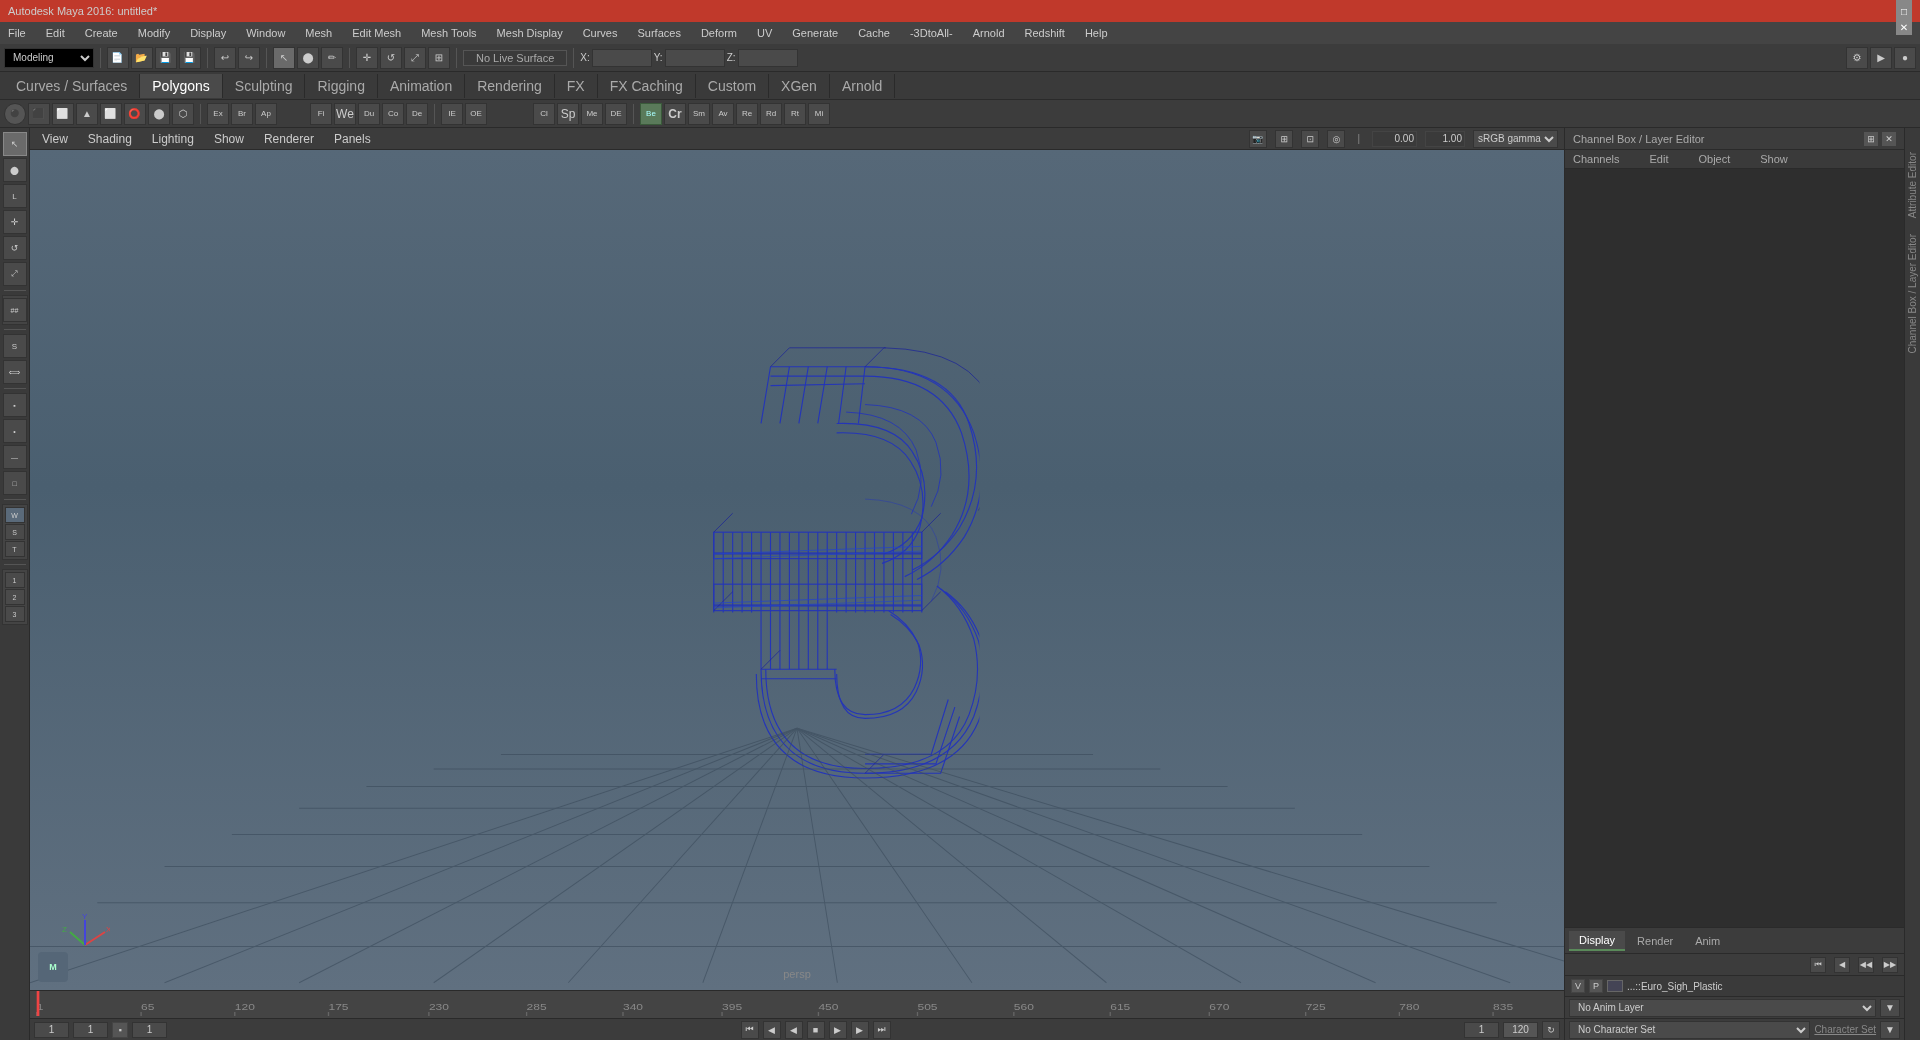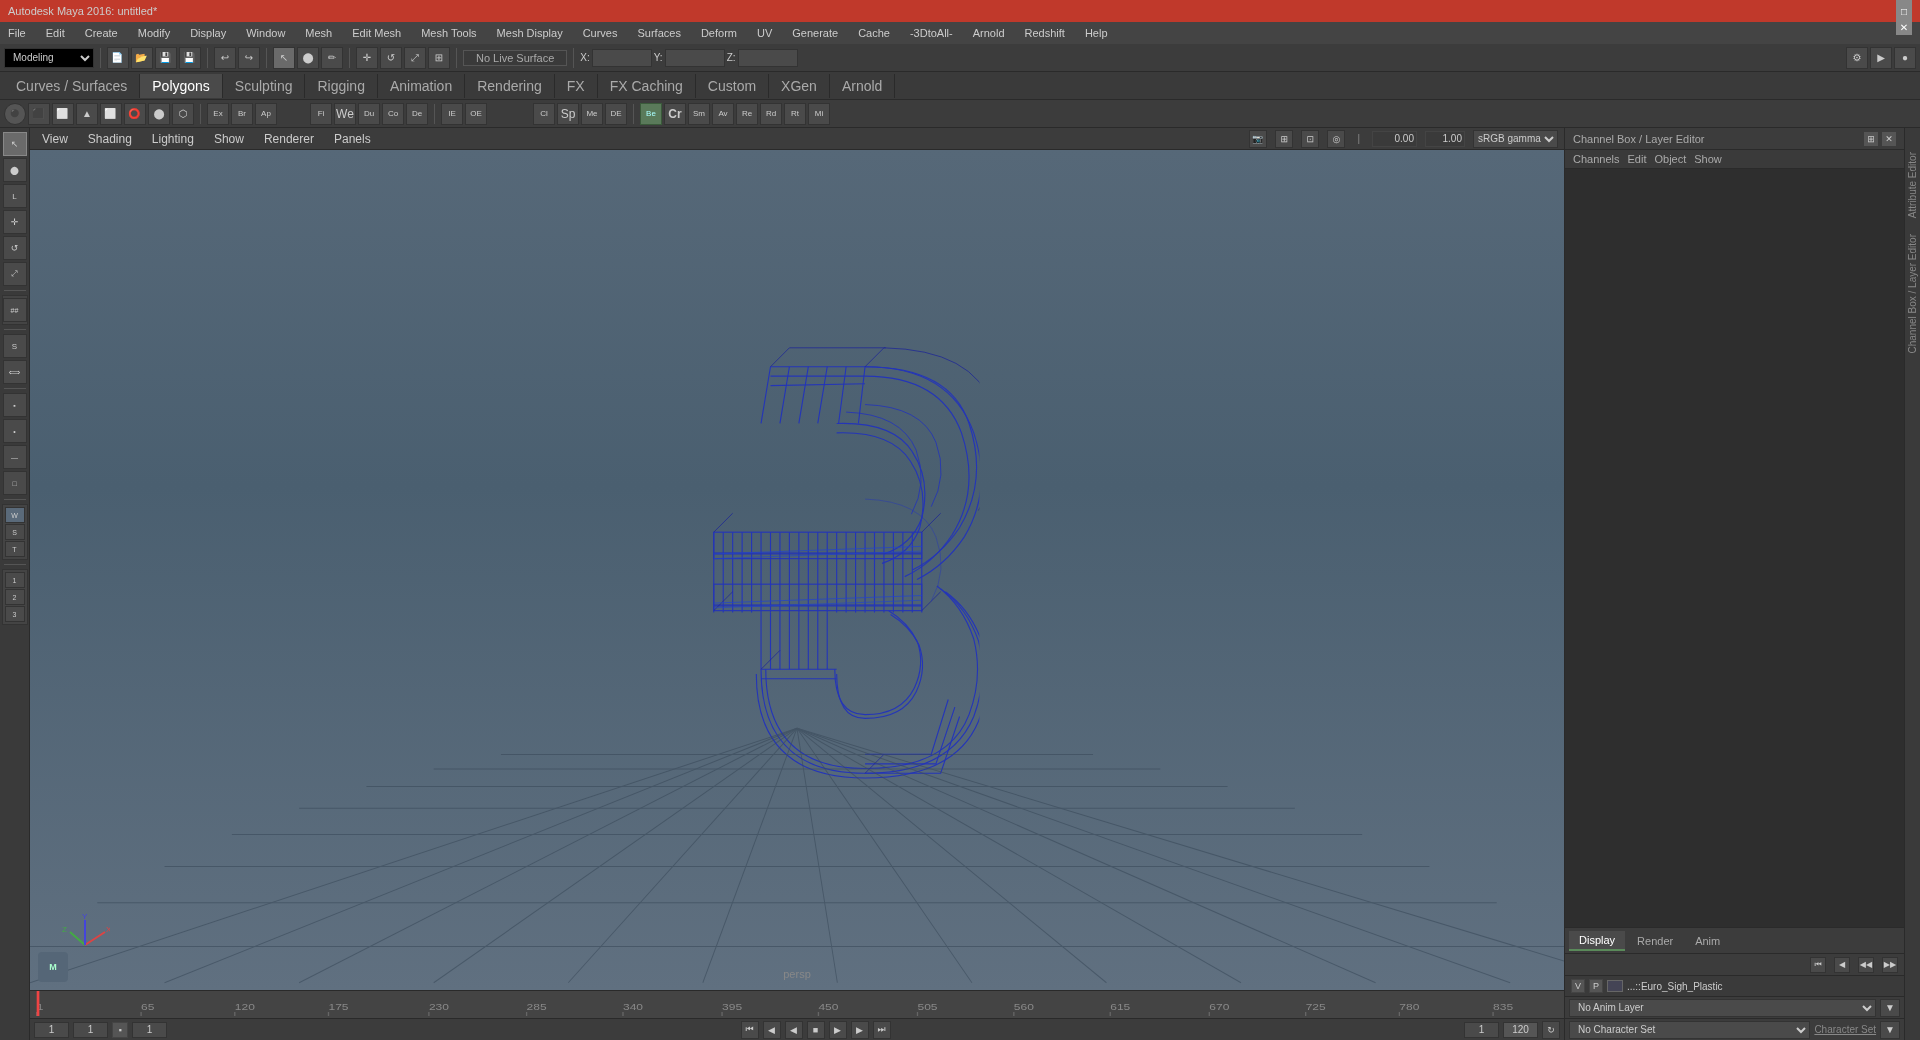--- a/index.html
+++ b/index.html
@@ -469,21 +469,21 @@
   <div id="right-panel" style="width:340px;background:#3a3a3a;display:flex;flex-direction:column;border-left:1px solid #2a2a2a;height:100%;">
 
     <div style="height:22px;background:#3c3c3c;display:flex;align-items:center;justify-content:space-between;padding:0 8px;border-bottom:1px solid #2a2a2a;">
       <span style="font-size:11px;color:#aaa;">Channel Box / Layer Editor</span>
       <div style="display:flex;gap:4px;">
         <button style="width:14px;height:14px;background:#555;border:none;color:#ccc;font-size:9px;cursor:pointer;">⊞</button>
         <button style="width:14px;height:14px;background:#555;border:none;color:#ccc;font-size:9px;cursor:pointer;">✕</button>
       </div>
     </div>
 
-    <div style="display:flex;gap:8px;padding:3px 8px;border-bottom:1px solid #2a2a2a;background:#3a3a3a;">
+    <div style="display:flex;gap:30px;padding:3px 8px;border-bottom:1px solid #2a2a2a;background:#3a3a3a;">
       <span class="cb-tab">Channels</span>
       <span class="cb-tab">Edit</span>
       <span class="cb-tab">Object</span>
       <span class="cb-tab">Show</span>
     </div>
 
     <div style="flex:1;background:#2e2e2e;"></div>
 
     <div style="height:26px;background:#3c3c3c;display:flex;align-items:center;padding:0 4px;gap:2px;border-top:1px solid #2a2a2a;">
       <div class="bottom-tab active" style="padding:3px 10px;font-size:11px;color:#fff;cursor:pointer;background:#4a4a4a;border-bottom:2px solid #5a8a5a;">Display</div>

